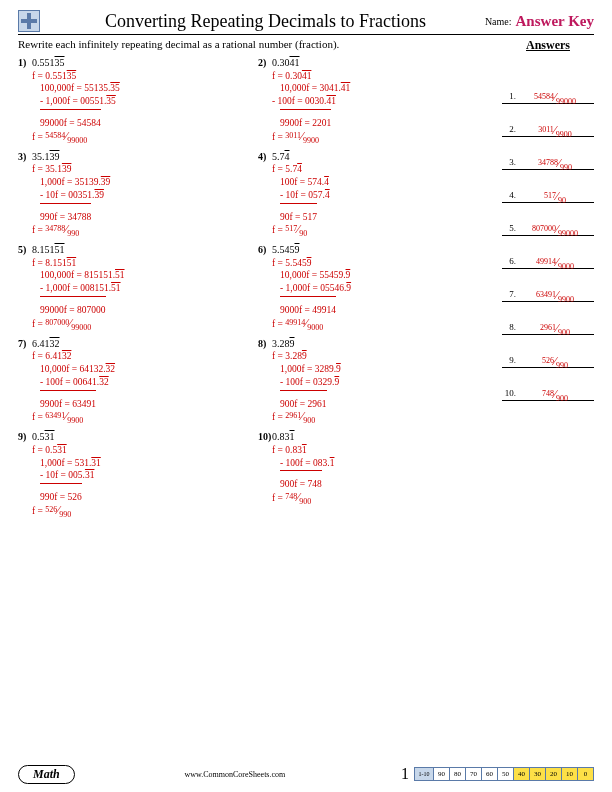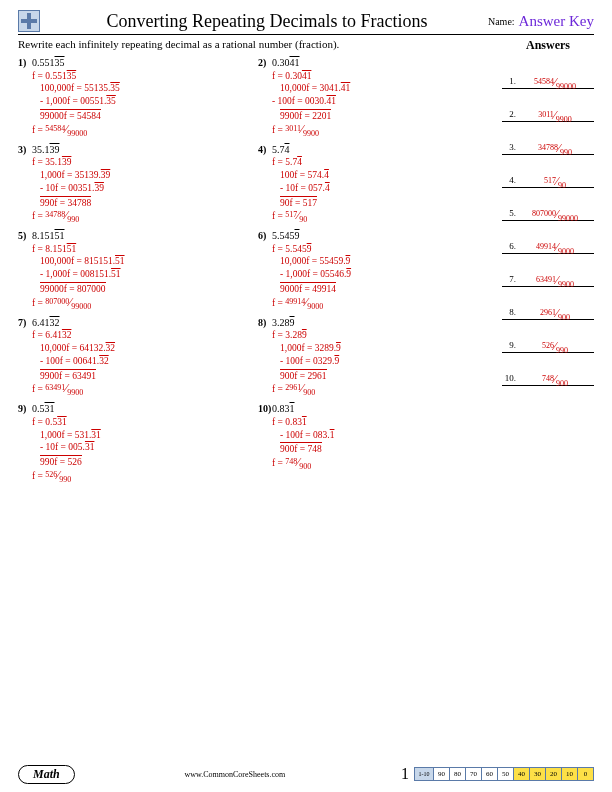--- a/index.html
+++ b/index.html
@@ -4,36 +4,36 @@
 <style>
 body{margin:0;font-family:"Times New Roman",serif;background:#fff;color:#000}
 .page{width:612px;height:792px;position:relative;box-sizing:border-box}
 .hdr{position:absolute;top:8px;left:18px;right:18px;height:26px;display:flex;align-items:center}
 .hdr .plus{width:20px;height:20px;border:1px solid #5a7aa8;background:#c7d7ea;position:relative;margin-right:6px}
 .hdr .plus:before,.hdr .plus:after{content:"";position:absolute;background:#5a7aa8}
 .hdr .plus:before{left:8px;top:2px;width:4px;height:16px}
 .hdr .plus:after{top:8px;left:2px;height:4px;width:16px}
 .title{flex:1;text-align:center;font-size:18px}
 .nm{font-size:10px;margin-right:4px}
-.ak{color:#6d28d9;font-weight:normal;font-size:15px}
+.ak{color:#be185d;font-weight:bold;font-size:15px}
 .hdrline{position:absolute;top:34px;left:18px;right:18px;border-top:1px solid #000}
 .instr{position:absolute;top:38px;left:18px;font-size:11px;font-weight:normal}
 .ansbox{position:absolute;top:38px;right:18px;width:92px}
-.ansbox .atitle{font-weight:bold;font-size:12px;margin-bottom:7px;text-align:center}
+.ansbox .atitle{font-weight:bold;text-decoration:underline;font-size:12px;margin-bottom:22px;text-align:center}
 .arow{display:flex;align-items:flex-end;height:28px;border-bottom:1px solid #000;font-size:9px;margin-bottom:4px}
 .arow .an{width:14px;text-align:right;padding-bottom:2px}
 .arow .af{flex:1;text-align:center}
 .problems{position:absolute;top:56px;left:18px;width:470px;display:grid;grid-template-columns:1fr 1fr;gap:6px 10px}
 .prob{font-size:10px;line-height:1.35}
 .pn{font-weight:bold;display:inline-block;width:14px;vertical-align:top}
 .pd{display:inline-block}
 .work{color:#c00;margin-left:14px;font-size:9.5px}
 .work .w{margin:0}
 .bar{text-decoration:overline}
-.sol{border-top:1px solid #c00;display:inline-block;padding-top:0;margin-top:1px}
+.sol{border-top:1px solid #c00;display:inline-block;padding-top:7px;margin-top:1px}
 .frac{display:inline-block;position:relative;font-size:8px;line-height:1}
 .frac .nu{position:relative;top:-2px}
 .frac .sl{font-size:12px}
 .frac .de{position:relative;top:3px}
 .ftr{position:absolute;bottom:8px;left:18px;right:18px;height:20px;display:flex;align-items:center;font-size:9px}
 .fmath{border:1px solid #000;border-radius:10px;padding:1px 14px;font-family:Georgia,serif;font-style:italic;font-weight:bold;font-size:12px}
 .furl{flex:1;text-align:center;font-size:8px}
 .fpg{width:20px;text-align:center;font-size:16px;font-family:Georgia,serif}
 .grade{display:flex}
 .grade .gc{width:15px;height:12px;border:1px solid #5a7aa8;margin-left:-1px;text-align:center;font-size:7px;line-height:12px;background:#fff}

